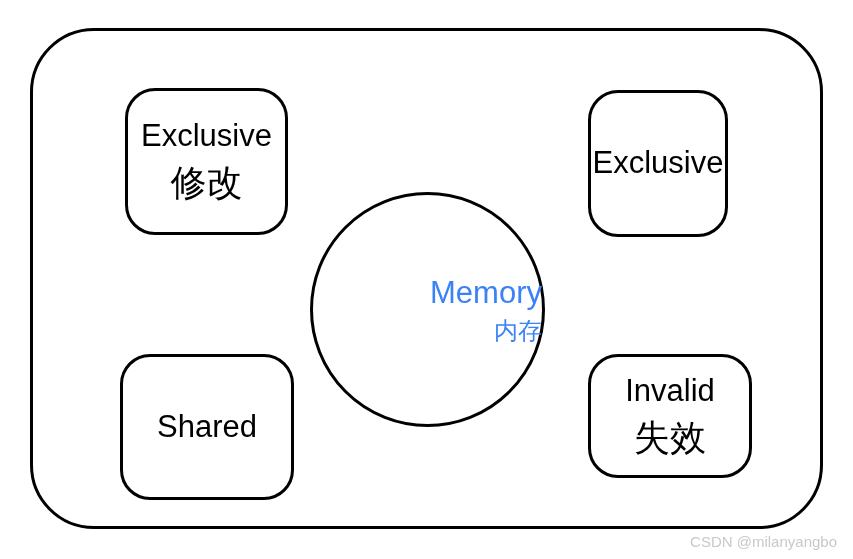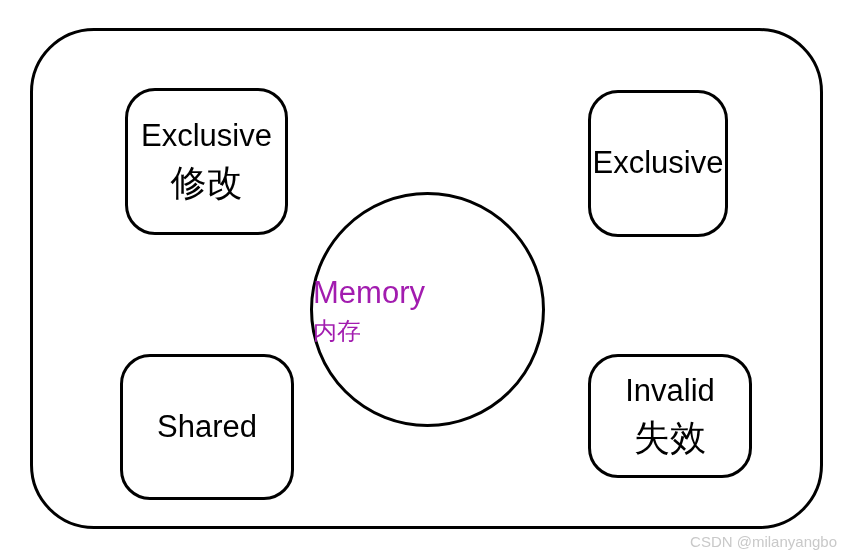--- a/index.html
+++ b/index.html
@@ -55,24 +55,24 @@
     left: 310px;
     top: 192px;
     width: 235px;
     height: 235px;
     border: 3px solid #000000;
     border-radius: 50%;
     box-sizing: border-box;
     background: #ffffff;
     display: flex;
     flex-direction: column;
-    align-items: flex-start;
+    align-items: flex-end;
     justify-content: center;
     text-align: center;
-    color: #a21caf;
+    color: #3b82f6;
     line-height: 1.38;
   }
   .memory-circle .en { font-size: 31px; }
   .memory-circle .zh { font-size: 24px; }
   .watermark {
     position: absolute;
     right: 16px;
     top: 533px;
     font-size: 15px;
     color: #c9c9c9;

